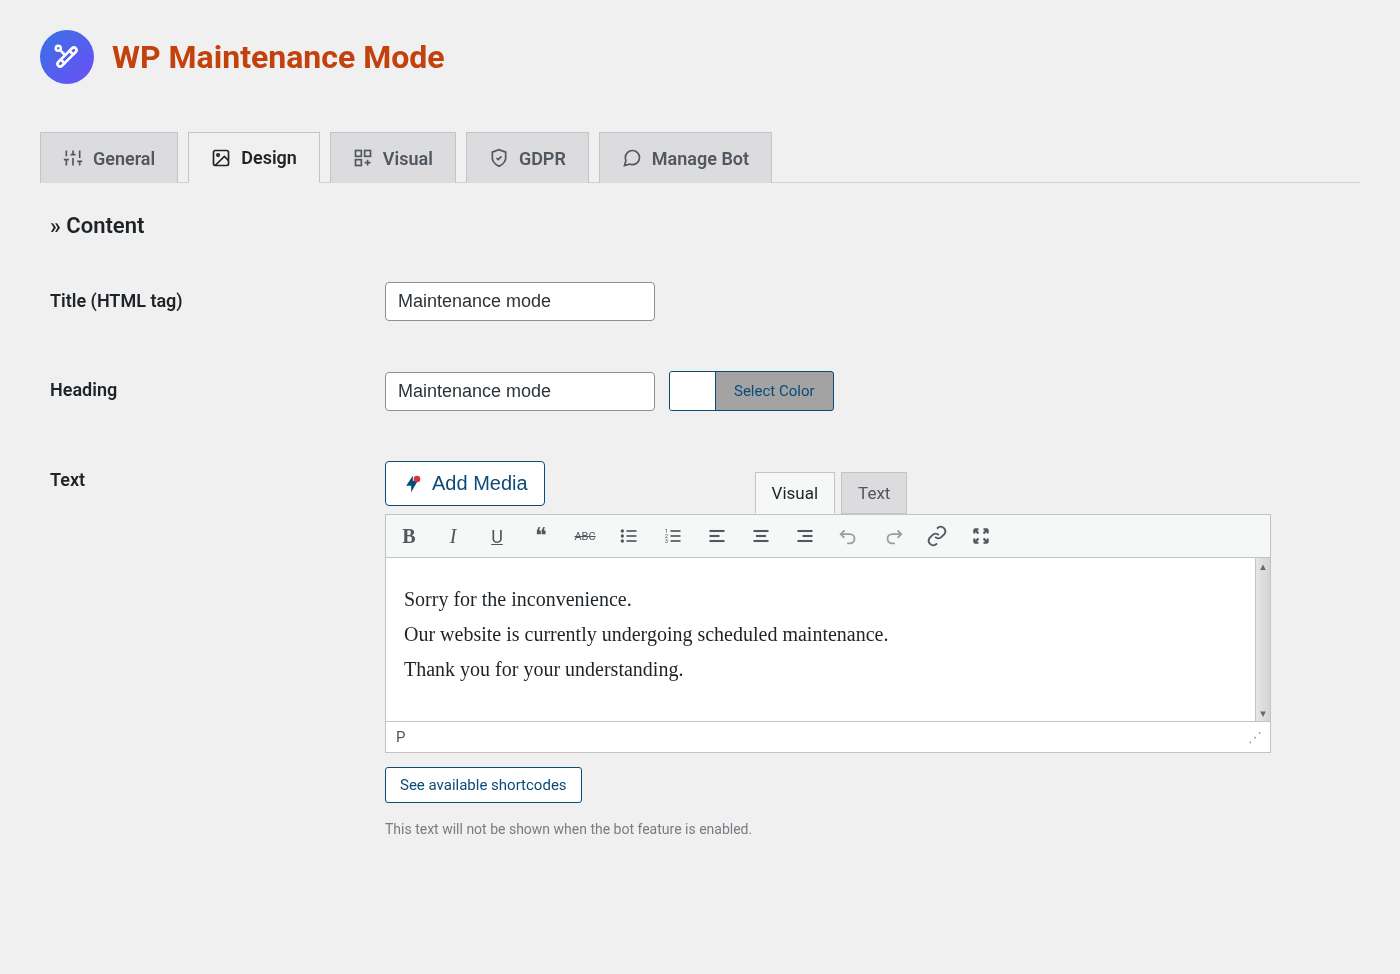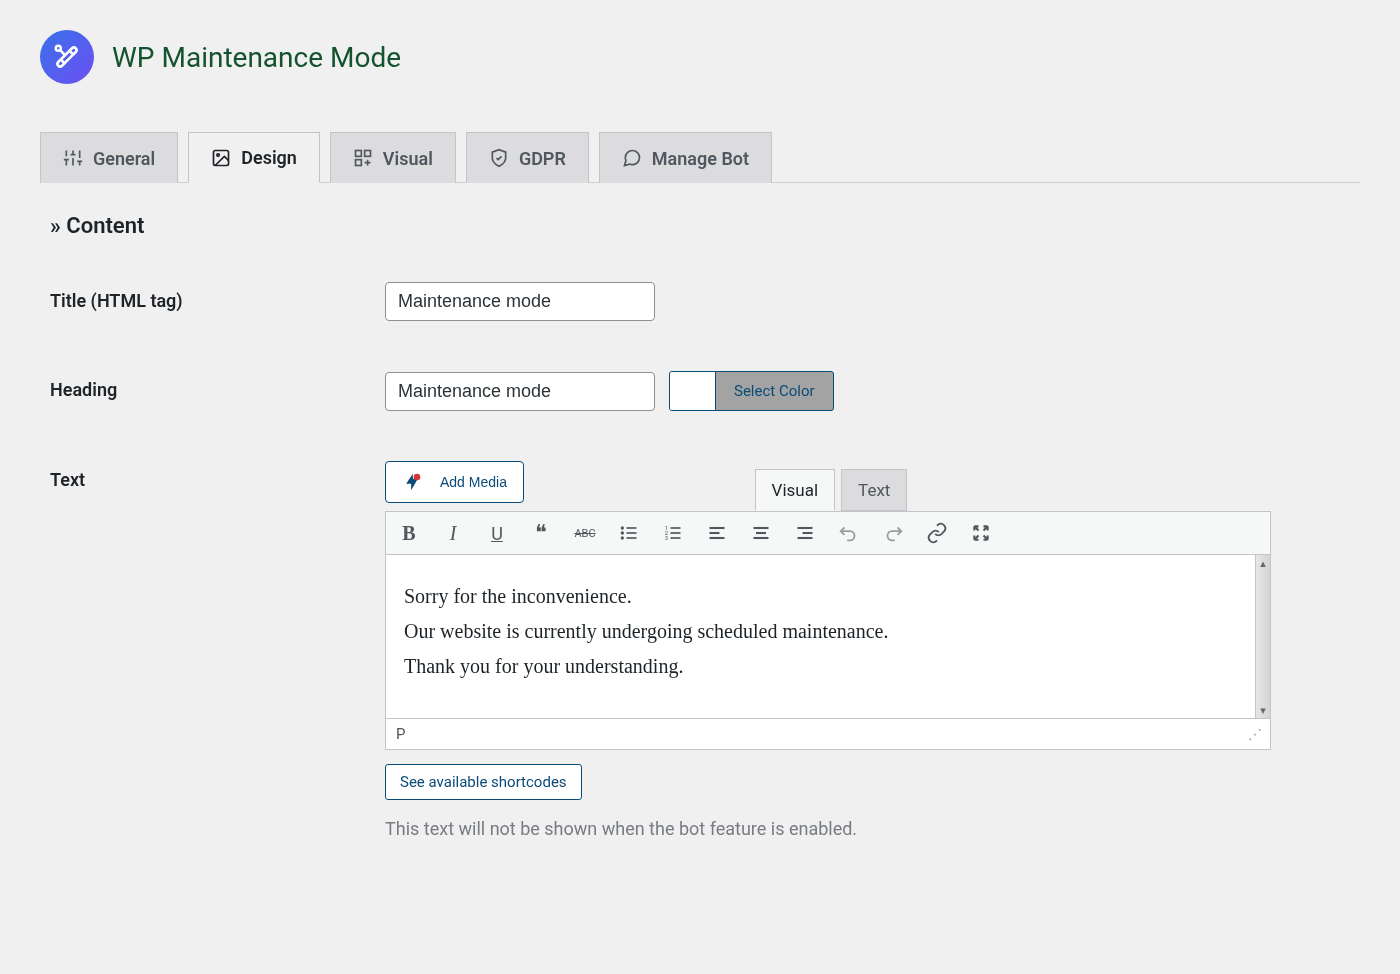--- a/index.html
+++ b/index.html
@@ -9,21 +9,21 @@
     color: #1d2327;
     padding: 30px 40px;
     width: 1400px;
   }
   .page-header { display: flex; align-items: center; gap: 18px; margin-bottom: 48px; }
   .logo-circle {
     width: 54px; height: 54px; border-radius: 50%;
     background: linear-gradient(135deg, #3871e8 0%, #6d4ff3 100%);
     display: flex; align-items: center; justify-content: center;
   }
-  .page-title { font-size: 28px; font-weight: 400; color: #14532d; }
+  .page-title { font-size: 32px; font-weight: 700; color: #c2410c; }
   .tabs { display: flex; gap: 10px; border-bottom: 1px solid #ccd0d4; margin-bottom: 30px; }
   .tab {
     padding: 14px 22px;
     background: #dcdcde;
     border: 1px solid #c3c4c7;
     border-bottom: none;
     font-size: 18px; font-weight: 600; color: #50575e;
     display: flex; align-items: center; gap: 10px;
     cursor: pointer;
     margin-bottom: -1px;
@@ -41,23 +41,23 @@
   }
   .heading-row .form-field { display: flex; gap: 14px; align-items: center; }
   .color-picker-btn {
     display: flex; border: 1px solid #0a4b78; border-radius: 3px; overflow: hidden;
     height: 40px; cursor: pointer; background:#a3a3a3;
   }
   .color-swatch { width: 46px; background: #fff; border-right: 1px solid #0a4b78; }
   .color-label { padding: 0 18px; font-size: 15px; color: #0a4b78; display:flex; align-items:center; }
   .editor-wrap { width: 886px; }
   .add-media-btn {
-    display: inline-flex; align-items: center; gap: 18px;
+    display: inline-flex; align-items: center; gap: 10px;
     border: 1px solid #0a4b78; border-radius: 4px; background: #fff;
-    padding: 10px 16px; font-size: 14px; color: #0a4b78; cursor: pointer;
+    padding: 10px 16px; font-size: 20px; color: #0a4b78; cursor: pointer;
     margin-bottom: 12px;
   }
   .editor-tabs-row { display:flex; justify-content:center; margin-top:-46px; margin-bottom:0; }
   .editor-tab {
     padding: 10px 16px; font-size: 17px; color: #50575e; background: #dcdcde;
     border: 1px solid #c3c4c7; cursor:pointer; margin-left:6px;
   }
   .editor-tab.active { background: #f6f7f7; border-bottom-color: #f6f7f7; color:#1d2327; position: relative; z-index: 2; }
   .toolbar {
     background: #f6f7f7; border: 1px solid #c3c4c7; padding: 8px 10px;
@@ -83,21 +83,21 @@
   .path-bar {
     background:#fff; border:1px solid #c3c4c7; border-top:none;
     padding:6px 10px; font-size:15px; color:#50575e; cursor:pointer;
     display:flex; justify-content:space-between; align-items:center;
   }
   .resize-handle { color:#999; font-size:14px; letter-spacing:-2px; }
   .shortcodes-link {
     display:inline-block; margin-top:14px; border:1px solid #0a4b78; border-radius:3px;
     padding:8px 14px; font-size:15px; color:#0a4b78; background:#fff; cursor:pointer;
   }
-  .helper-text { margin-top:18px; font-size:18px; color:#787c82; }
+  .helper-text { margin-top:18px; font-size:14px; color:#787c82; }
 </style>
 </head>
 <body>
 
 <div class="page-header">
   <div class="logo-circle">
     <svg viewBox="0 0 24 24" width="30" height="30" fill="none" stroke="#fff" stroke-width="2">
       <path d="M14 7l3 3-7 7-3-3 7-7z"></path>
       <path d="M17 10l2-2a2 2 0 0 0-3-3l-2 2"></path>
       <path d="M7 14l-2 2a2 2 0 0 0 3 3l2-2"></path>

